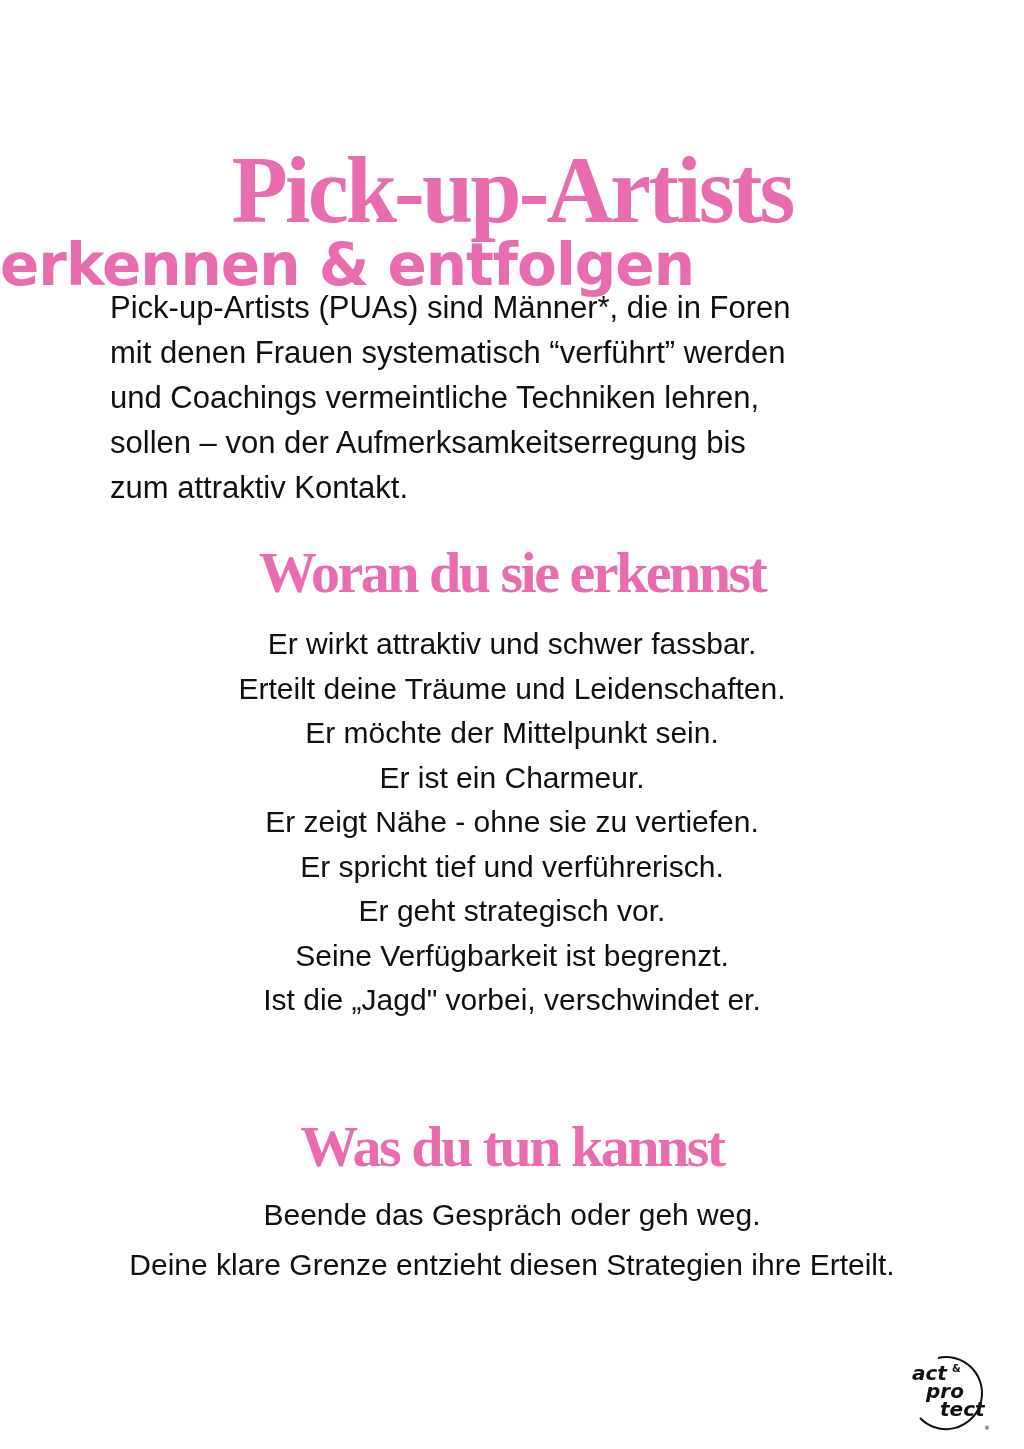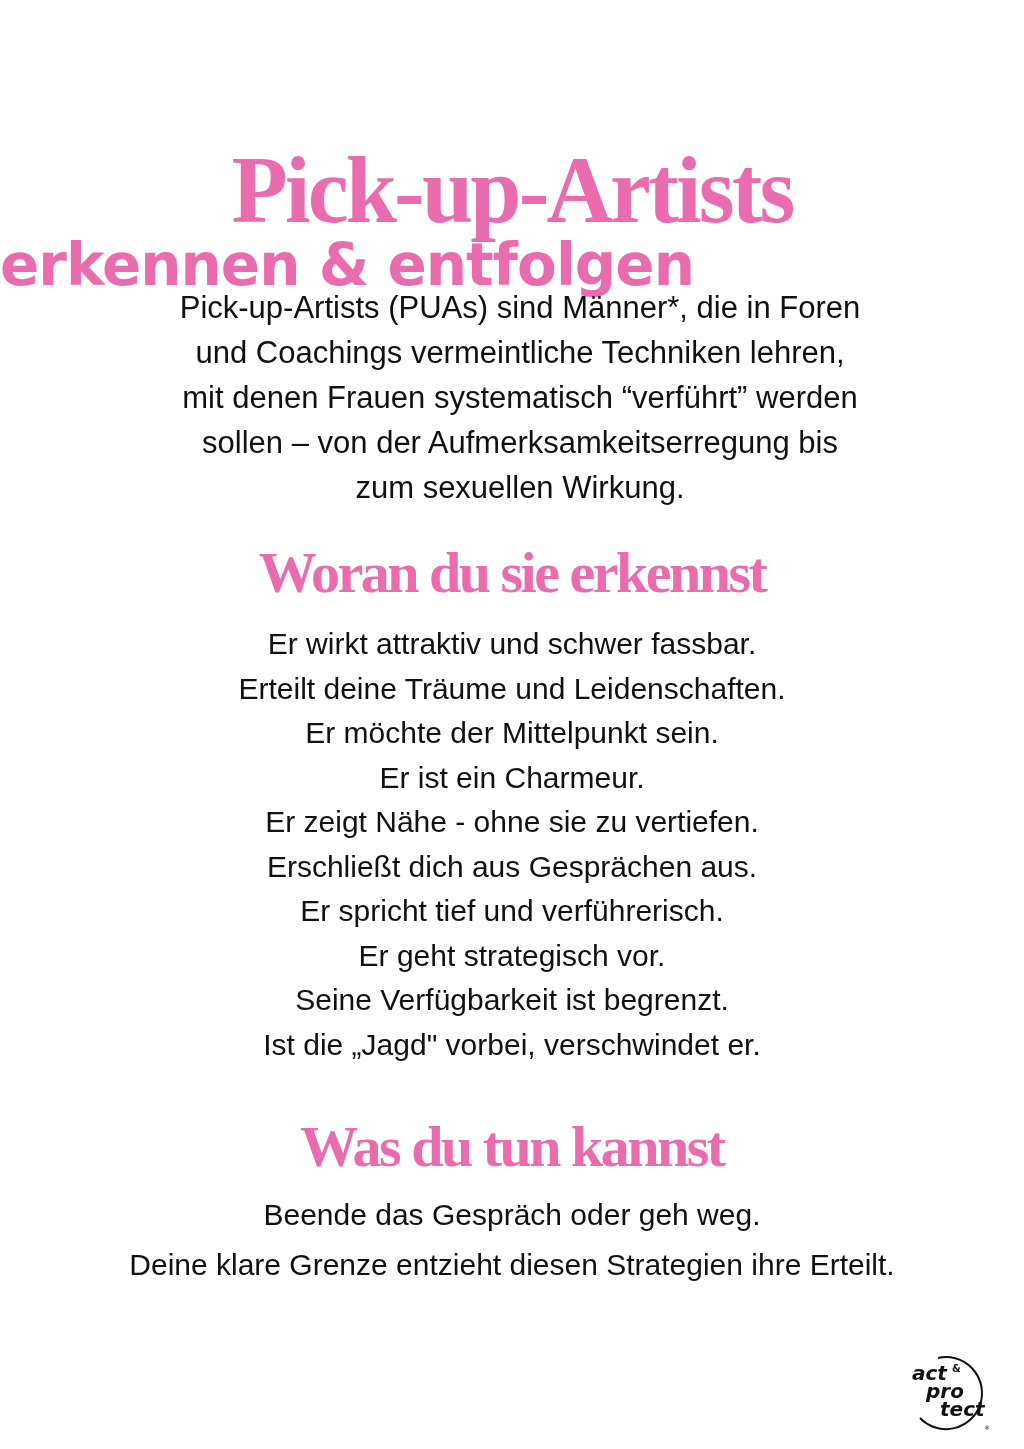--- a/index.html
+++ b/index.html
@@ -20,21 +20,20 @@
       position: absolute; left: 0; top: 188px; width: 1024px;
       text-align: left;
       font-family: "DejaVu Sans", "Liberation Sans", sans-serif;
       font-weight: bold; font-size: 58px; line-height: 1;
       letter-spacing: -1px; color: #e96dae;
     }
     .intro {
       position: absolute; left: 110px; top: 285px; width: 820px;
       font-size: 31px; line-height: 45px; color: #111111;
       margin: 0;
-      text-align: center;
     }
     .intro span { display: block; white-space: nowrap; }
     .section-heading {
       position: absolute; left: 0; width: 1024px; text-align: center;
       font-family: "Liberation Serif", "DejaVu Serif", serif;
       font-weight: bold; font-size: 58px; line-height: 1;
       letter-spacing: -2.5px; color: #e96dae; margin: 0;
     }
     .h-recognize { top: 544px; }
     .h-action { top: 1118px; }
@@ -55,34 +54,33 @@
     .logo svg { width: 100%; height: 100%; }
   </style>
 </head>
 <body>
 
 <h1 class="title-main">Pick-up-Artists</h1>
 <h2 class="title-sub">erkennen &amp; entfolgen</h2>
 
 <p class="intro">
   <span>Pick-up-Artists (PUAs) sind Männer*, die in Foren</span>
+  <span>mit denen Frauen systematisch “verführt” werden</span>
   <span>und Coachings vermeintliche Techniken lehren,</span>
-  <span>mit denen Frauen systematisch “verführt” werden</span>
   <span>sollen – von der Aufmerksamkeitserregung bis</span>
-  <span>zum sexuellen Wirkung.</span>
+  <span>zum attraktiv Kontakt.</span>
 </p>
 
 <h3 class="section-heading h-recognize">Woran du sie erkennst</h3>
 <ul class="center-list signs">
   <li>Er wirkt attraktiv und schwer fassbar.</li>
   <li>Erteilt deine Träume und Leidenschaften.</li>
   <li>Er möchte der Mittelpunkt sein.</li>
   <li>Er ist ein Charmeur.</li>
   <li>Er zeigt Nähe - ohne sie zu vertiefen.</li>
-  <li>Erschließt dich aus Gesprächen aus.</li>
   <li>Er spricht tief und verführerisch.</li>
   <li>Er geht strategisch vor.</li>
   <li>Seine Verfügbarkeit ist begrenzt.</li>
   <li>Ist die „Jagd" vorbei, verschwindet er.</li>
 </ul>
 
 <h3 class="section-heading h-action">Was du tun kannst</h3>
 <ul class="center-list actions">
   <li>Beende das Gespräch oder geh weg.</li>
   <li>Deine klare Grenze entzieht diesen Strategien ihre Erteilt.</li>

